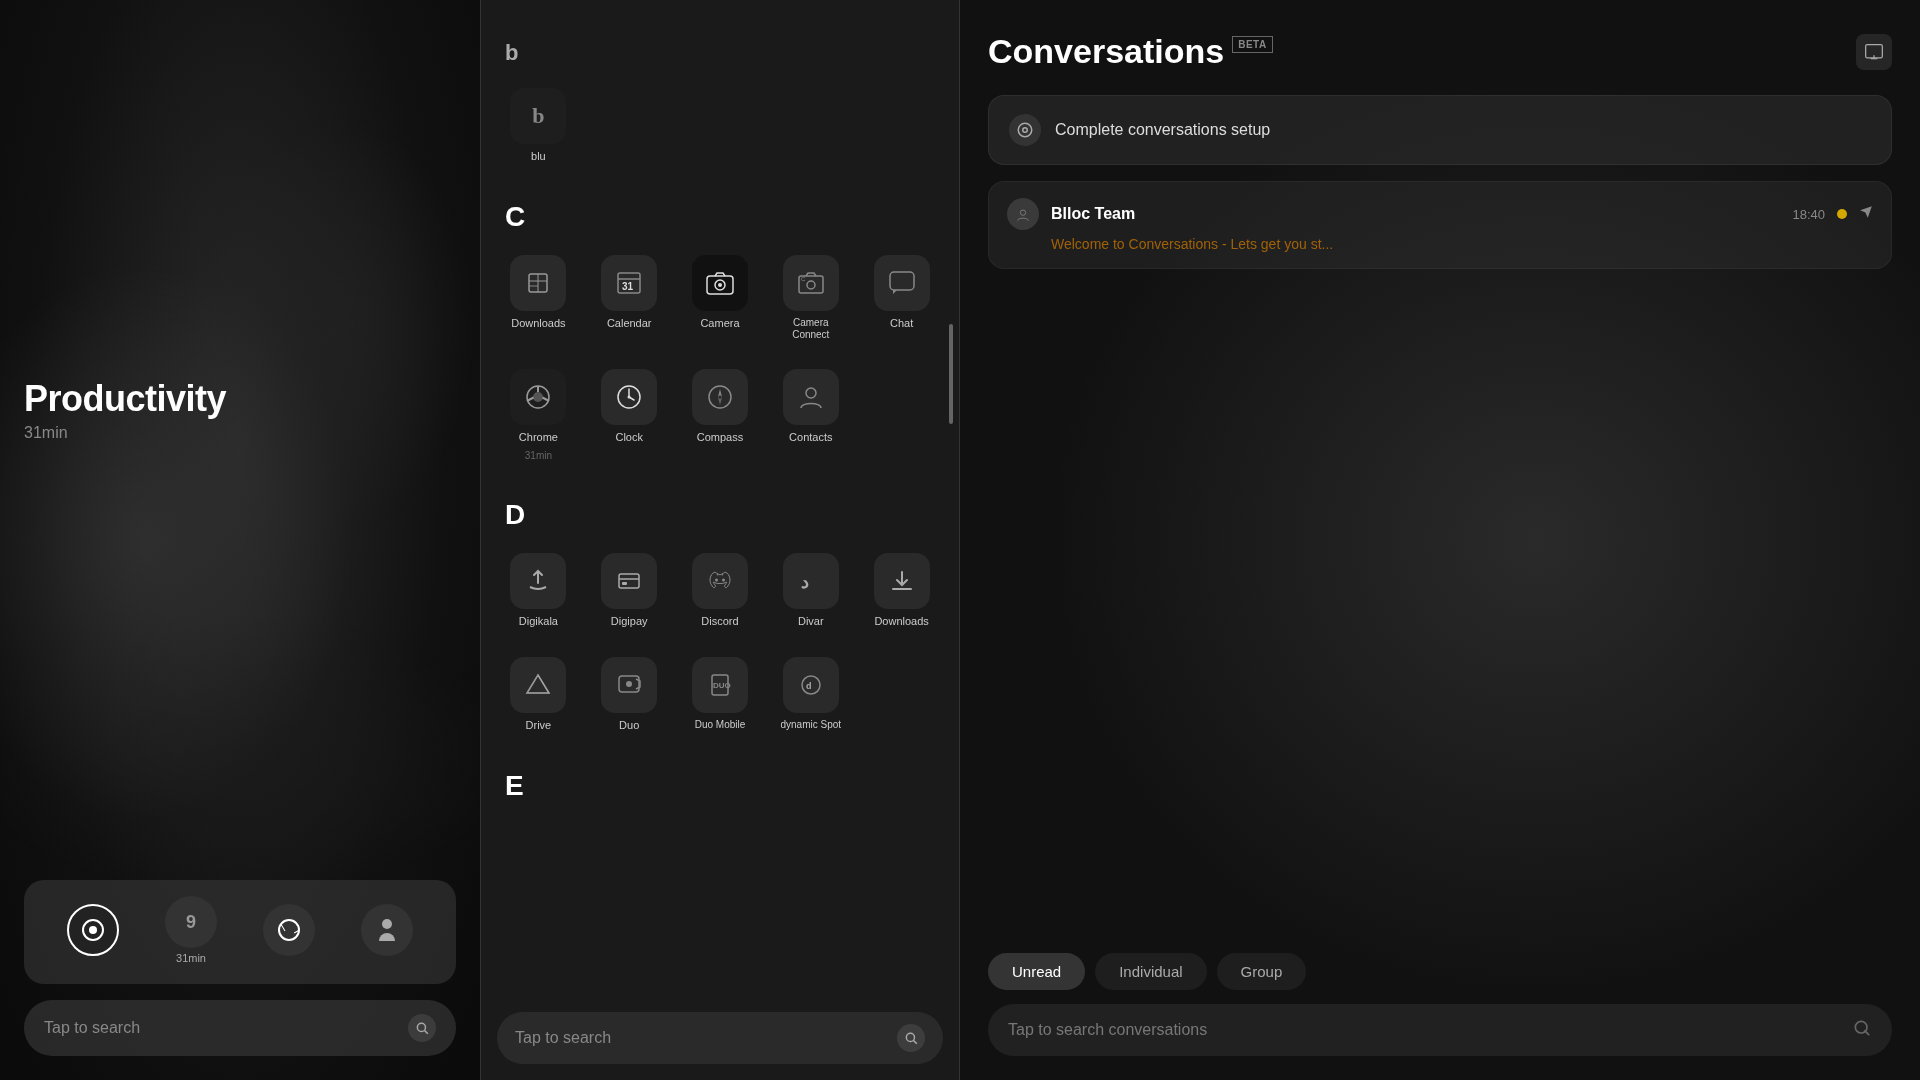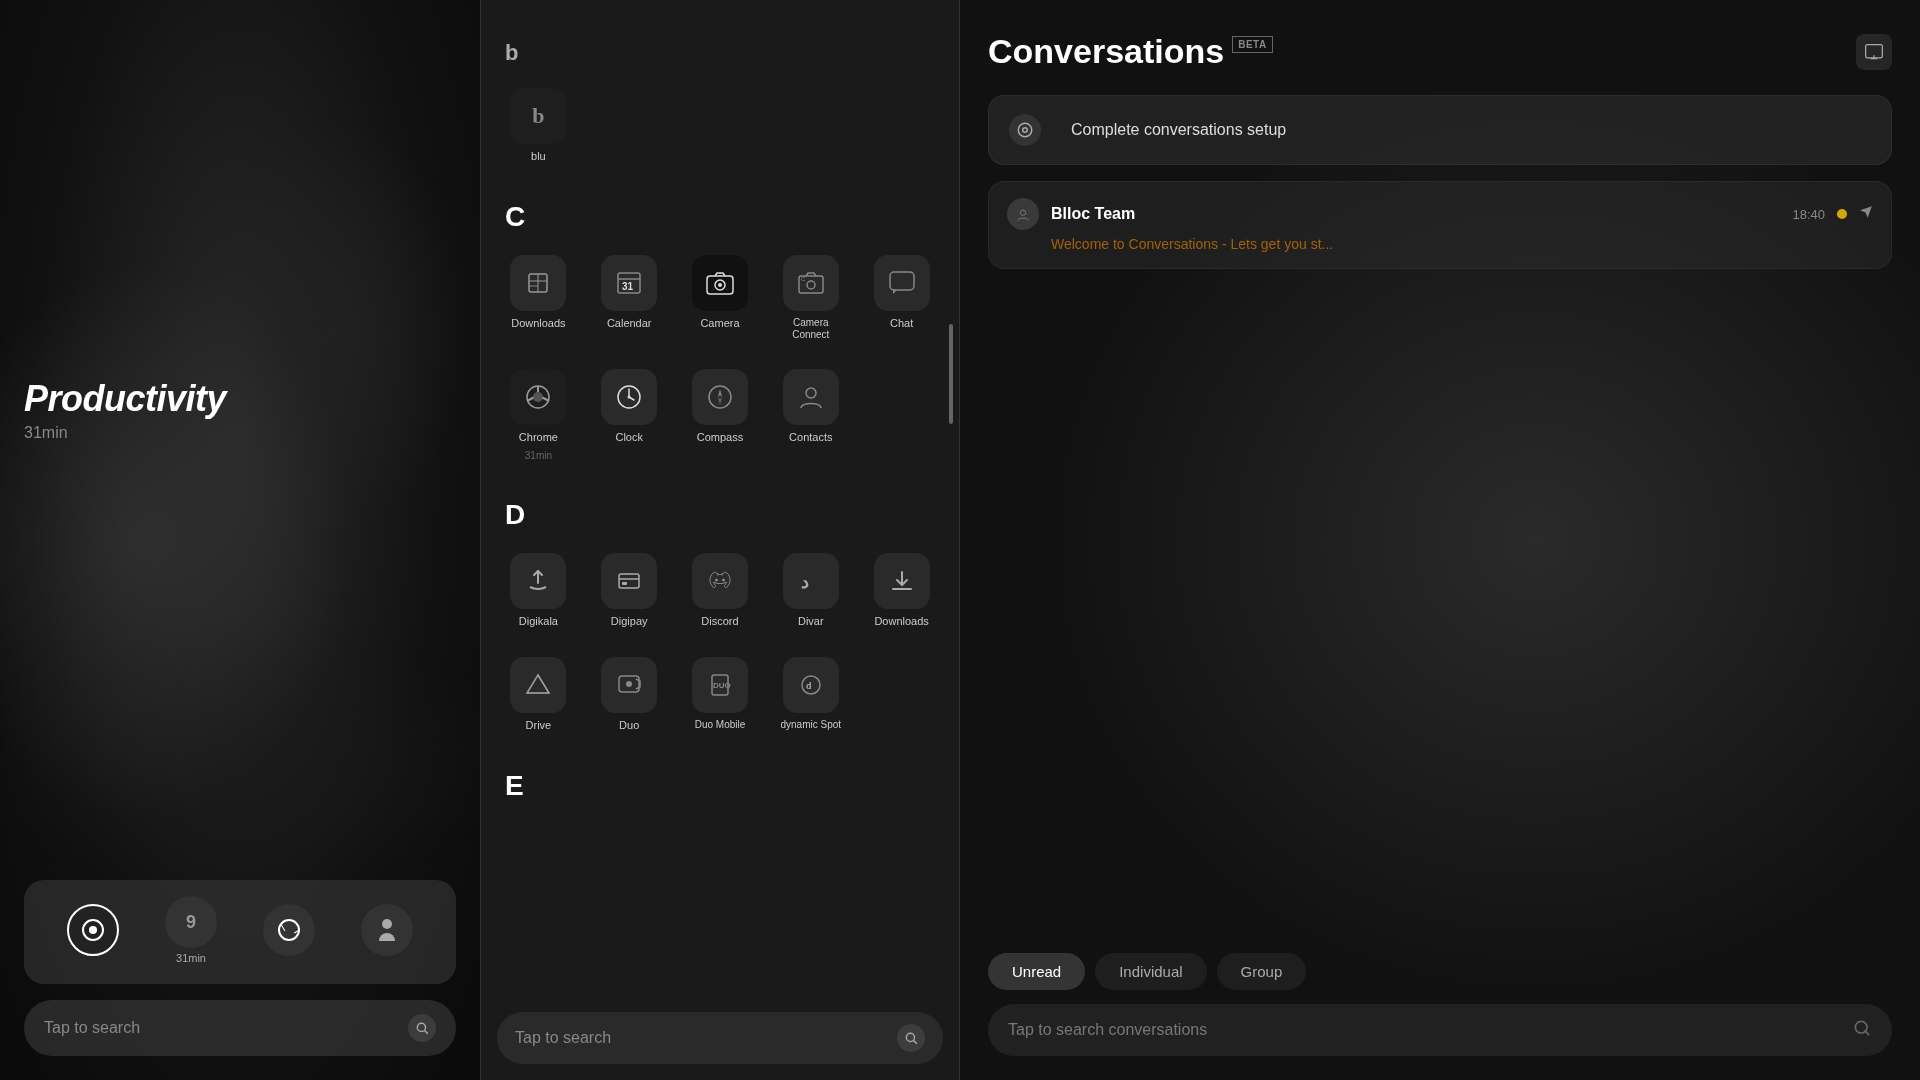--- a/index.html
+++ b/index.html
@@ -49,21 +49,20 @@
       flex-direction: column;
       justify-content: center;
       align-items: flex-start;
       padding-bottom: 100px;
     }
     .productivity-title {
       color: #ffffff;
       font-size: 36px;
       font-weight: 700;
       letter-spacing: -0.5px;
-      font-style: italic;
     }
     .productivity-time {
       color: #888;
       font-size: 16px;
       margin-top: 4px;
     }
     .dock-area {
       background: rgba(50,50,50,0.7);
       border-radius: 20px;
       padding: 16px 20px 12px;
@@ -309,21 +308,21 @@
       border-radius: 8px;
       background: rgba(60,60,60,0.5);
       display: flex; align-items: center; justify-content: center;
     }
     .setup-card {
       background: rgba(50,50,50,0.5);
       border-radius: 16px;
       padding: 18px 20px;
       display: flex;
       align-items: center;
-      gap: 30px;
+      gap: 14px;
       margin-bottom: 16px;
       border: 1px solid rgba(80,80,80,0.3);
     }
     .setup-icon {
       width: 32px; height: 32px;
       border-radius: 50%;
       background: rgba(70,70,70,0.5);
       display: flex; align-items: center; justify-content: center;
     }
     .setup-text {

